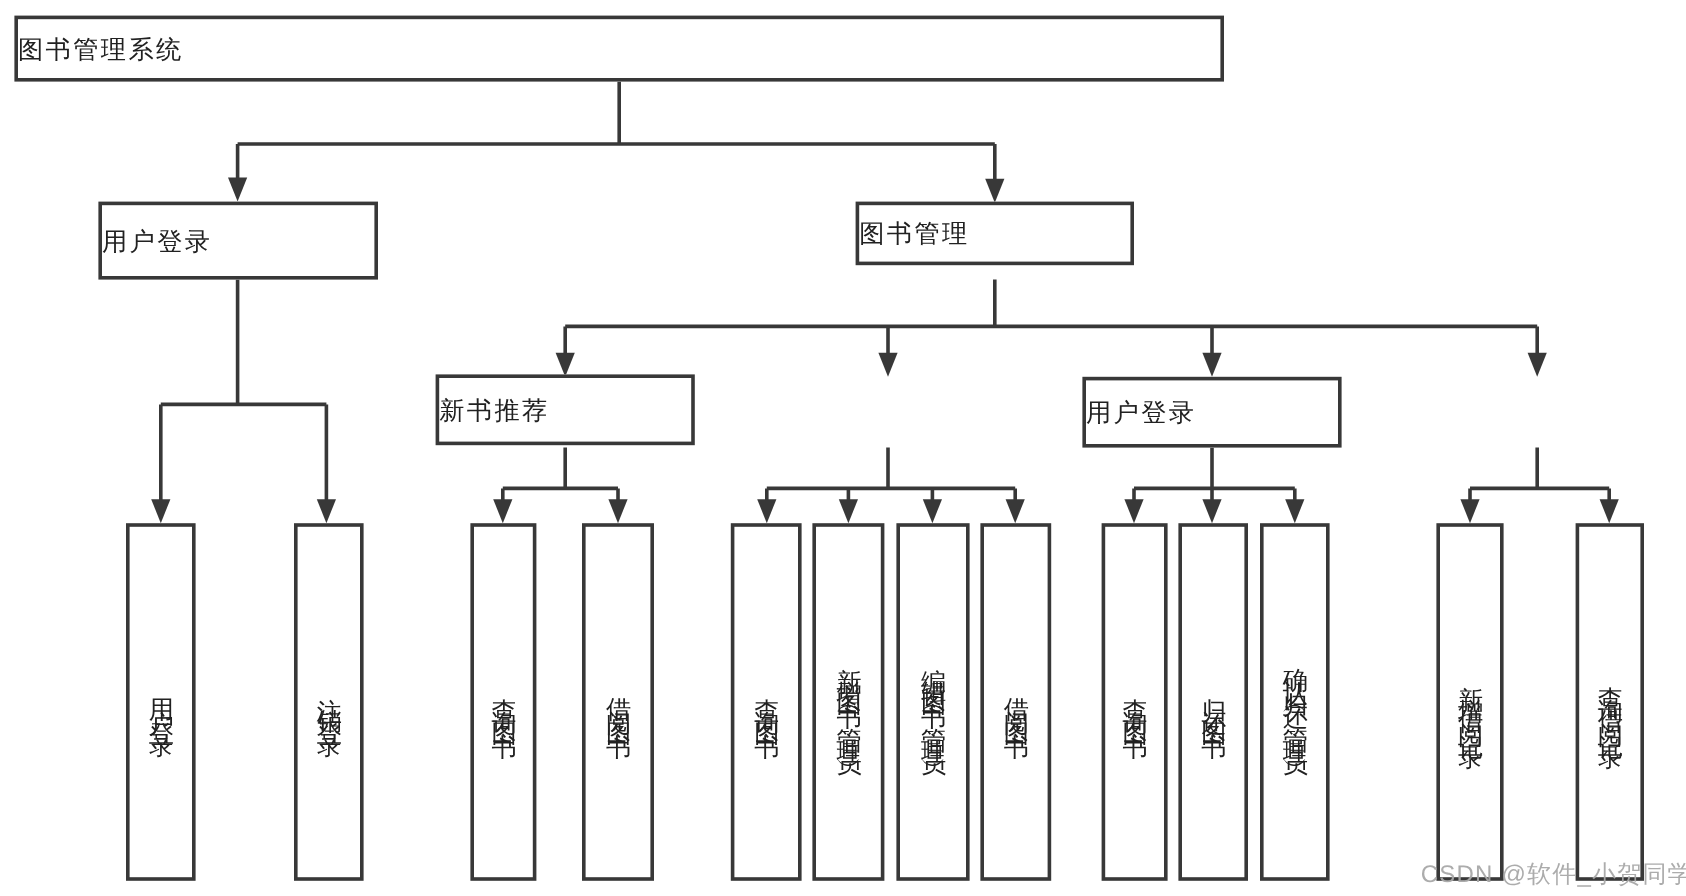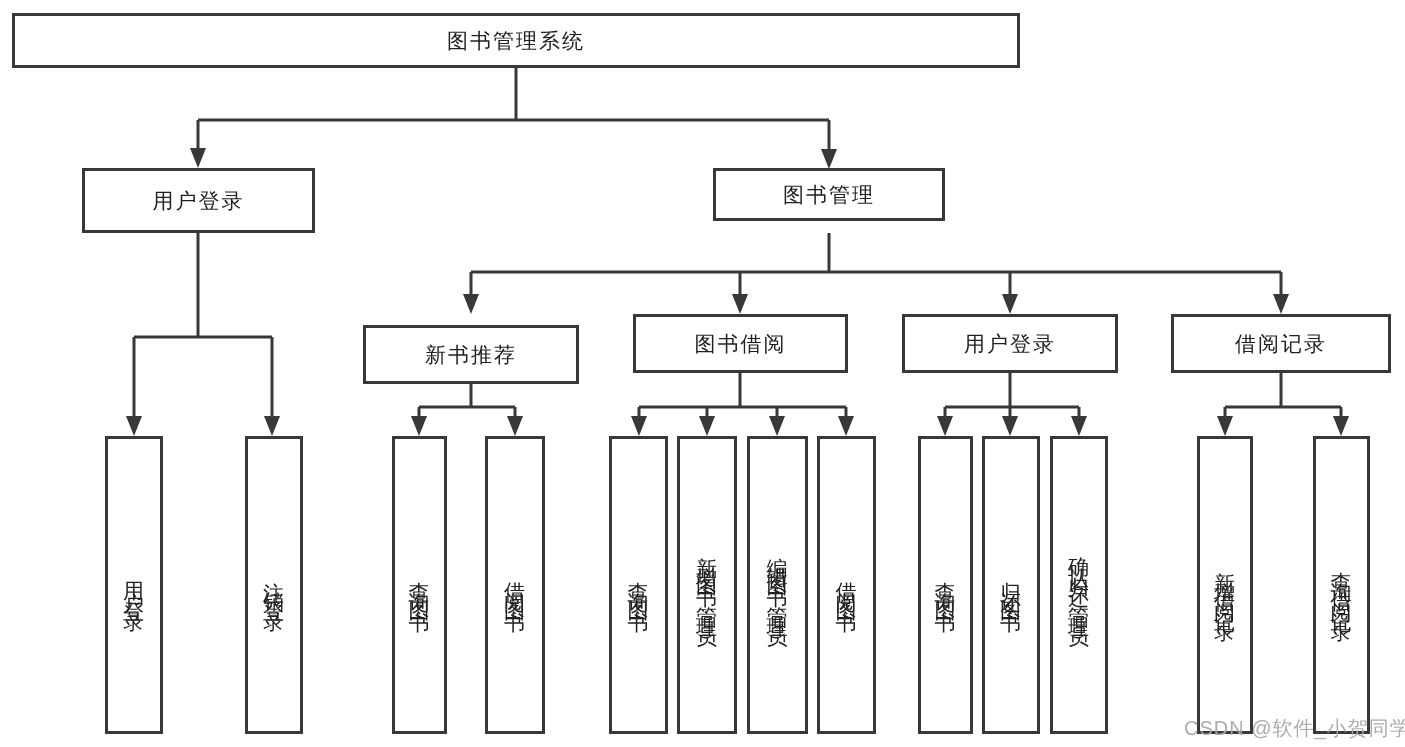--- a/index.html
+++ b/index.html
@@ -19,21 +19,21 @@
   }
   .connectors path { stroke: #383838; stroke-width: 3; fill: none; }
   .connectors polygon { fill: #383838; stroke: none; }
   .hbox {
     position: absolute;
     box-sizing: border-box;
     border: 3px solid #383838;
     background: #ffffff;
     display: flex;
     align-items: center;
-    justify-content: center;
+    justify-content: flex-start;
     z-index: 2;
   }
   .hlbl {
     font-size: 21px;
     color: #212121;
     letter-spacing: 2px;
     white-space: nowrap;
   }
   .vbox {
     position: absolute;
@@ -118,31 +118,25 @@
     <span class="hlbl">图书管理系统</span>
   </div>
 
   <div class="hbox" style="left:82px;top:168px;width:233px;height:65px">
     <span class="hlbl">用户登录</span>
   </div>
   <div class="hbox" style="left:713px;top:168px;width:232px;height:53px">
     <span class="hlbl">图书管理</span>
   </div>
 
-  <div class="hbox" style="left:363px;top:325px;width:216px;height:59px">
+  <div class="hbox" style="left:363px;top:312px;width:216px;height:59px">
     <span class="hlbl">新书推荐</span>
-  </div>
-  <div class="hbox" style="left:633px;top:314px;width:215px;height:59px">
-    <span class="hlbl">图书借阅</span>
   </div>
   <div class="hbox" style="left:902px;top:314px;width:216px;height:59px">
     <span class="hlbl">用户登录</span>
-  </div>
-  <div class="hbox" style="left:1171px;top:314px;width:220px;height:59px">
-    <span class="hlbl">借阅记录</span>
   </div>
 
   <div class="vbox" style="left:105px;top:436px;width:58px;height:298px">
     <span class="vlbl">用户登录</span>
   </div>
   <div class="vbox" style="left:245px;top:436px;width:58px;height:298px">
     <span class="vlbl">注销登录</span>
   </div>
 
   <div class="vbox" style="left:392px;top:436px;width:55px;height:298px">

